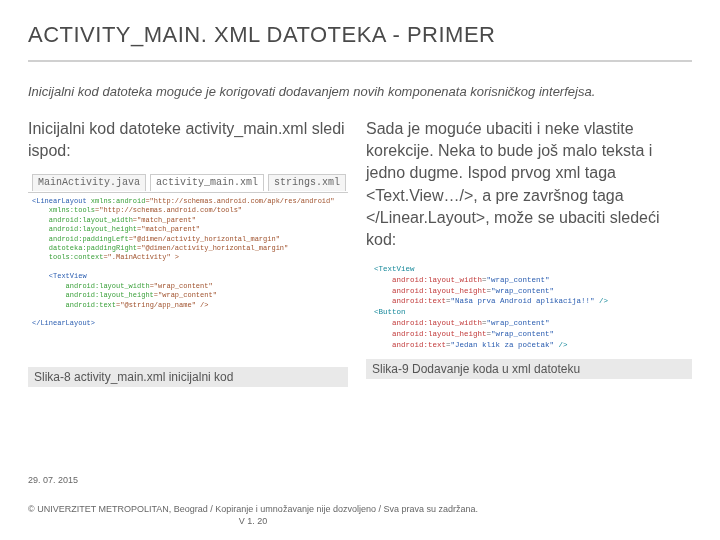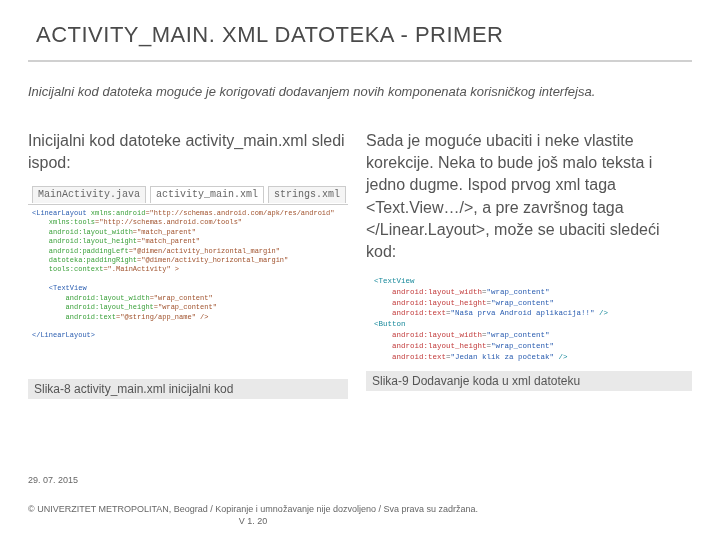--- a/index.html
+++ b/index.html
@@ -11,34 +11,33 @@
     padding: 22px 28px 0 28px;
     position: relative;
     color: #444;
   }
   .title {
     font-size: 22px;
     color: #4a4a4a;
     letter-spacing: 0.5px;
     font-weight: 400;
     padding-bottom: 8px;
-    margin-left: 8px;
   }
   .hr {
     height: 2px;
     background: #d0d0d0;
     margin-top: 4px;
     margin-bottom: 20px;
   }
   .intro {
     font-size: 13px;
     font-style: italic;
     color: #555;
     line-height: 1.5;
-    margin-bottom: 28px;
+    margin-bottom: 16px;
   }
   .cols {
     display: flex;
     gap: 18px;
   }
   .col-left { flex: 0 0 320px; }
   .col-right { flex: 1; }
   .para {
     font-size: 16px;
     color: #555;

